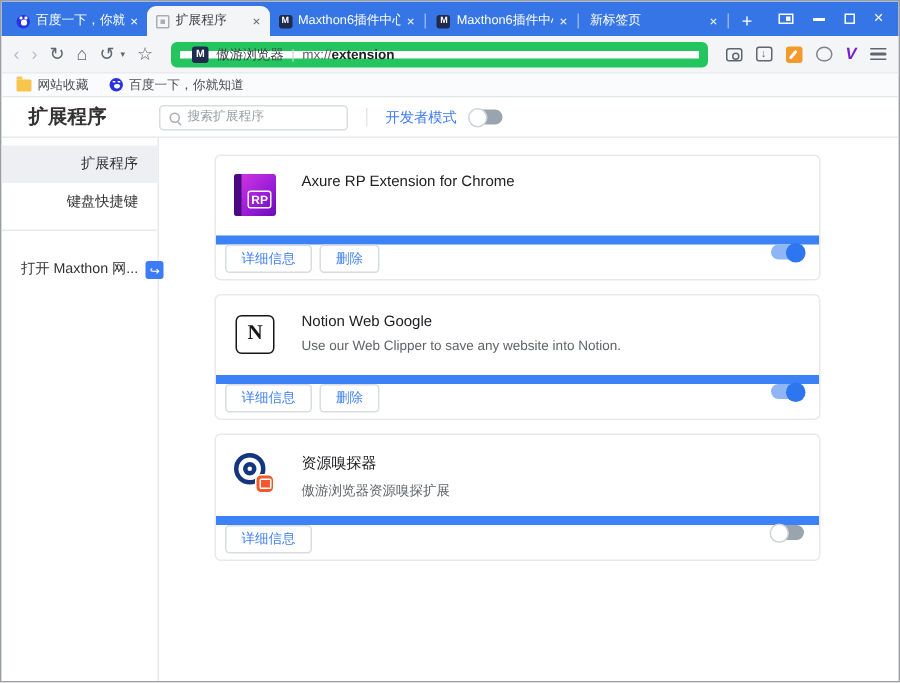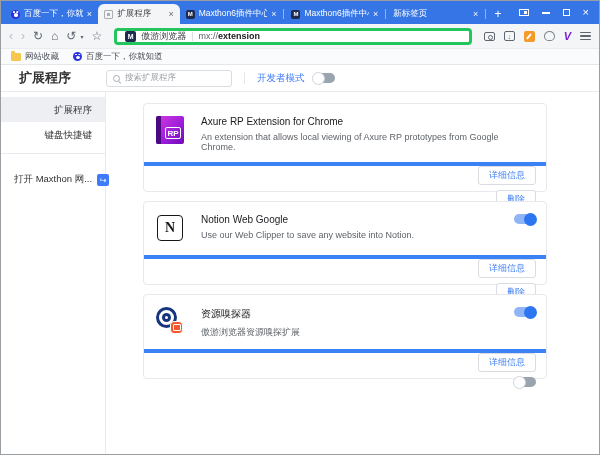--- a/index.html
+++ b/index.html
@@ -37,21 +37,21 @@
             font-weight:bold; display:flex; align-items:center; justify-content:center; flex-shrink:0; }
   .fav-ext { width:9px; height:9px; border:1px solid #A9AEB5; border-radius:1px; position:relative; flex-shrink:0; }
   .fav-ext::after { content:""; position:absolute; left:2px; top:2px; width:3px; height:3px; background:#A9AEB5; }
 
   
   .toolbar { height:24px; background:#F4F5F7; display:flex; align-items:center;
              padding:0 8px; gap:8px; flex-shrink:0; }
   .nav-ic { color:#5f6670; font-size:12px; line-height:1; }
   .nav-ic.disabled { color:#b7bcc3; }
   .undo-caret { font-size:6px; color:#5f6670; margin-left:-4px; }
-  .addr { flex:1; height:17px; background:#fff; border:3px solid #22c55e; border-radius:4px;
+  .addr { flex:1; height:17px; background:#fff; border:6px solid #22c55e; border-radius:4px;
           display:flex; align-items:center; padding:0 8px; gap:5px; margin:0 4px; min-width:0; }
   .addr-fav { width:11px; height:11px; background:#1E2B4F; border-radius:2px; color:#fff; font-size:7px;
               font-weight:bold; display:flex; align-items:center; justify-content:center; flex-shrink:0; }
   .addr-name { font-size:9px; color:#3c4043; }
   .addr-sep { color:#d0d4d9; font-size:9px; }
   .addr-url { font-size:9px; color:#5f6368; white-space:nowrap; }
   .addr-url .host { color:#202124; font-weight:bold; }
   .tb-right { display:flex; align-items:center; gap:9px; }
   .ic-screenshot { width:11px; height:9px; border:1px solid #5f6670; border-radius:2px; position:relative; }
   .ic-screenshot::after { content:""; position:absolute; left:3px; top:2px; width:3px; height:3px;
@@ -109,22 +109,22 @@
   .side-link { display:flex; align-items:flex-end; gap:5px; padding-left:13px; height:26px;
                font-size:9.5px; color:#333; white-space:nowrap; }
   .ext-link-ic { width:12px; height:12px; background:#3E7BFA; border-radius:2px; color:#fff; font-size:8px;
                  display:flex; align-items:center; justify-content:center; flex-shrink:0; }
 
   .content { flex:1; padding:11px 52px 0 37px; display:flex; flex-direction:column; gap:9px; overflow:hidden; }
   .card { border:1px solid #E7E9EC; border-radius:4px; background:#fff; }
   .card-body { display:flex; gap:17px; padding:12px 12px 10px 12px; min-height:53px; }
   .ext-title { font-size:10px; font-weight:normal; color:#202124; margin-bottom:5px; }
   .ext-desc { font-size:9px; color:#5f6368; }
-  .card-footer { border-top:4px solid #3b82f6; height:29px; display:flex; align-items:flex-end;
-                 padding:0 10px 0 6px; gap:5px;flex-direction:column; }
+  .card-footer { border-top:6px solid #3b82f6; height:29px; display:flex; align-items:flex-start;
+                 padding:0 10px 0 6px; gap:5px; }
   .btn { font-size:9px; color:#4080F5; border:1px solid #D9DCE1; border-radius:3px; background:#fff;
          padding:4px 10px; line-height:1; font-family:"Liberation Sans", sans-serif; }
   .card-footer .toggle { margin-left:auto; }
 
   
   .axure-ic { width:28px; height:28px; border-radius:2px; position:relative; flex-shrink:0;
               background:linear-gradient(135deg,#D63ADF 0%,#9A1CD9 60%,#6C0BB8 100%); overflow:hidden; }
   .axure-ic::before { content:""; position:absolute; left:0; top:0; bottom:0; width:5px; background:#4A0980; }
   .axure-rp { position:absolute; left:9px; bottom:5px; color:#fff; font-size:8px; font-weight:bold;
               border:1px solid #fff; border-radius:2px; padding:0.5px 1.5px;text-align:center; }
@@ -251,21 +251,20 @@
 
     <div class="content">
 
       <div class="card">
         <div class="card-body">
           <div class="axure-ic">
             <span class="axure-rp">RP</span>
           </div>
           <div>
             <div class="ext-title">Axure RP Extension for Chrome</div>
-            <div class="ext-desc">An extension that allows local viewing of Axure RP prototypes from Google Chrome.</div>
           </div>
         </div>
         <div class="card-footer">
           <button class="btn">详细信息</button>
           <button class="btn">删除</button>
           <span class="toggle on">
               <span class="thumb"></span>
             </span>
         </div>
       </div>

